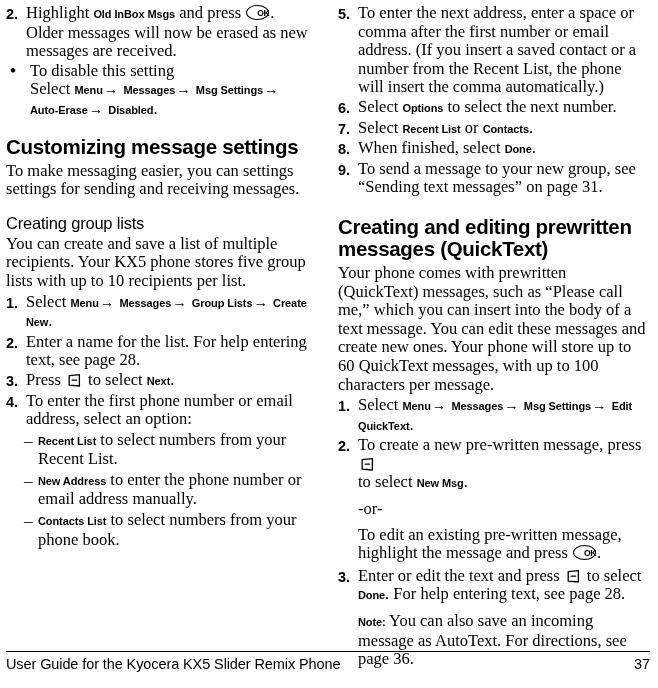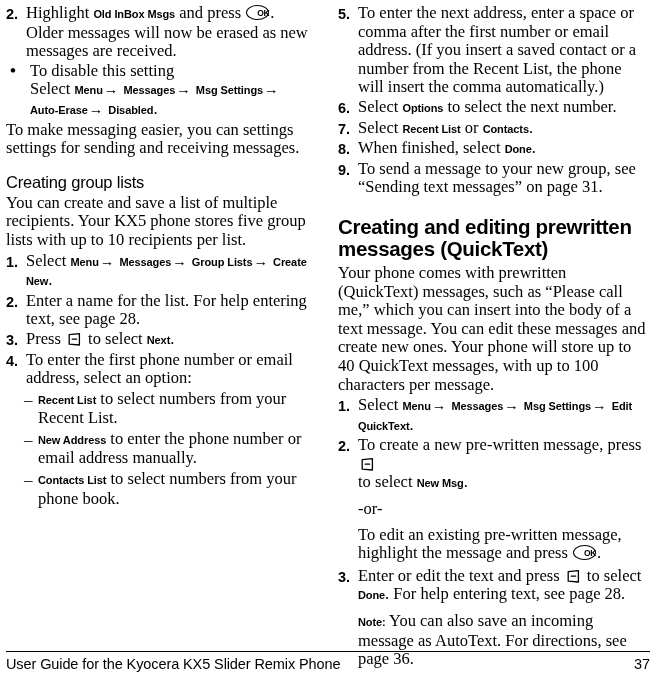--- a/index.html
+++ b/index.html
@@ -187,20 +187,21 @@
       <div class="item">
         <span class="marker">2.</span>
         <span class="txt"><span>Highlight </span><b class="ui">Old InBox Msgs</b><span> and press </span><span class="ok-key"><i>OK</i></span><span>. Older messages will now be erased as new messages are received.</span></span>
       </div>
 
       <div class="item bullet">
         <span class="marker">•</span>
         <span class="txt"><span>To disable this setting</span><br><span>Select </span><span class="nowrap"><b class="ui">Menu</b><span class="arrow">→</span></span> <span class="nowrap"><b class="ui">Messages</b><span class="arrow">→</span></span> <span class="nowrap"><b class="ui">Msg Settings</b><span class="arrow">→</span></span> <span class="nowrap"><b class="ui">Auto-Erase</b><span class="arrow">→</span></span> <b class="ui">Disabled</b><span>.</span></span>
       </div>
 
+      <h1 class="sect">Customizing message settings</h1>
       <p class="body">To make messaging easier, you can settings settings for sending and receiving messages.</p>
 
       <h2 class="sub">Creating group lists</h2>
       <p class="body">You can create and save a list of multiple recipients. Your KX5 phone stores five group lists with up to 10 recipients per list.</p>
 
       <div class="item">
         <span class="marker">1.</span>
         <span class="txt"><span>Select </span><span class="nowrap"><b class="ui">Menu</b><span class="arrow">→</span></span> <span class="nowrap"><b class="ui">Messages</b><span class="arrow">→</span></span> <span class="nowrap"><b class="ui">Group Lists</b><span class="arrow">→</span></span> <b class="ui">Create New</b><span>.</span></span>
       </div>
 
@@ -260,21 +261,21 @@
         <span class="marker">8.</span>
         <span class="txt"><span>When finished, select </span><b class="ui">Done</b><span>.</span></span>
       </div>
 
       <div class="item">
         <span class="marker">9.</span>
         <span class="txt">To send a message to your new group, see “Sending text messages” on page 31.</span>
       </div>
 
       <h1 class="sect tight">Creating and editing prewritten messages (QuickText)</h1>
-      <p class="body">Your phone comes with prewritten (QuickText) messages, such as “Please call me,” which you can insert into the body of a text message. You can edit these messages and create new ones. Your phone will store up to 40 QuickText messages, with up to 100 characters per message.</p>
+      <p class="body">Your phone comes with prewritten (QuickText) messages, such as “Please call me,” which you can insert into the body of a text message. You can edit these messages and create new ones. Your phone will store up to 60 QuickText messages, with up to 100 characters per message.</p>
 
       <div class="item">
         <span class="marker">1.</span>
         <span class="txt"><span>Select </span><span class="nowrap"><b class="ui">Menu</b><span class="arrow">→</span></span> <span class="nowrap"><b class="ui">Messages</b><span class="arrow">→</span></span> <span class="nowrap"><b class="ui">Msg Settings</b><span class="arrow">→</span></span> <b class="ui">Edit QuickText</b><span>.</span></span>
       </div>
 
       <div class="item">
         <span class="marker">2.</span>
         <span class="txt"><span>To create a new pre-written message, press </span><span class="soft-key"><svg width="15" height="15" viewBox="0 0 15 15">
                 <path d="M2.2 2.6 L12.4 1.6 L12.4 13.0 L2.2 12.2 Z" fill="none" stroke="#000" stroke-width="1.3" stroke-linejoin="round"></path>

